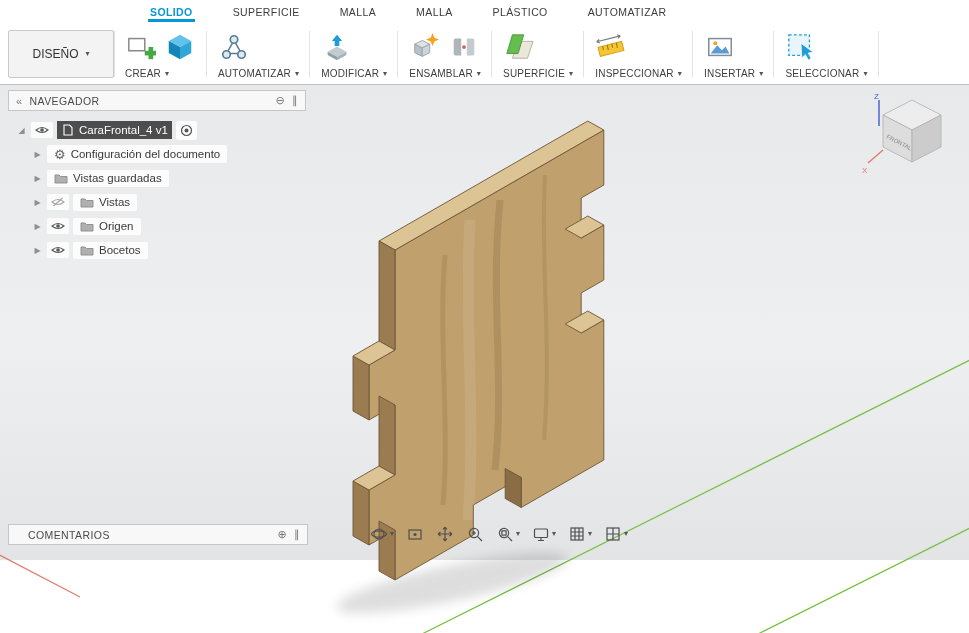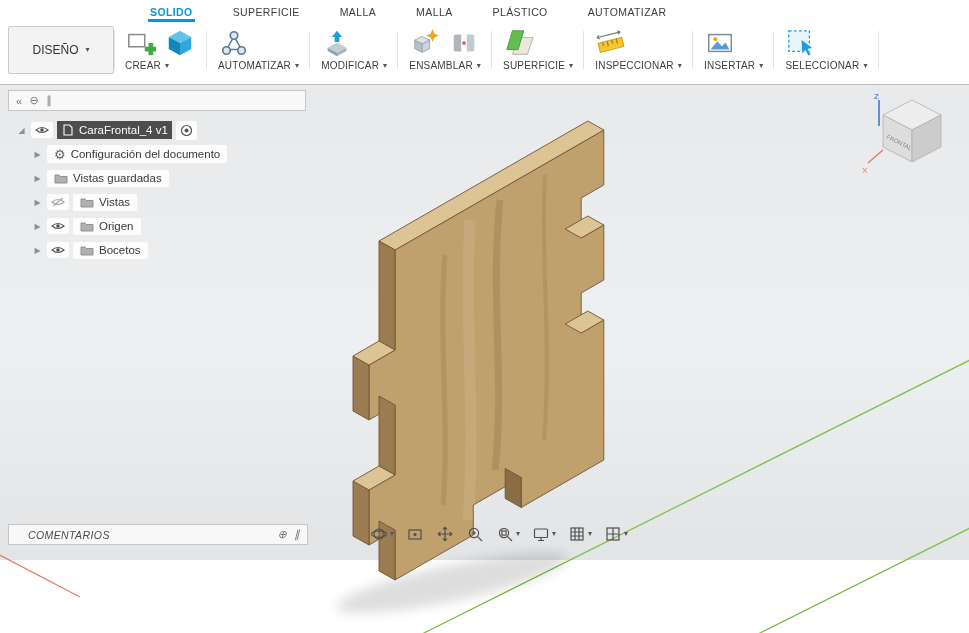--- a/index.html
+++ b/index.html
@@ -6,21 +6,21 @@
   html,body { width:969px; height:633px; overflow:hidden; }
   body { font-family: "Liberation Sans", sans-serif; }
   .app { position:relative; width:969px; height:560px; background:#ef4444; }
 
   
   .ribbon { position:absolute; top:0; left:0; right:0; height:85px; background:#fff;
             border-bottom:1px solid #bdbdbd; z-index:30; }
   .tabs-row { height:22px; display:flex; align-items:flex-end; padding-left:148px; gap:36px; }
   .tab { font-size:10.5px; letter-spacing:.4px; color:#3c3c3c; padding:4px 2px 4px; cursor:default; }
   .tab.active { color:#0696d7; font-weight:bold; box-shadow: inset 0 -3px 0 #0696d7; }
-  .tools-row { height:62px; display:flex; align-items:stretch; padding:2px 4px 8px 8px; }
+  .tools-row { height:62px; display:flex; align-items:stretch; padding:2px 4px 0 8px; }
   .design-btn { align-self:center; width:106px; height:48px; background:#f3f3f3;
       border:1px solid #c9c9c9; border-radius:2px; display:flex; align-items:center;
       justify-content:center; gap:7px; font-size:12px; color:#333; cursor:pointer; }
   .group { display:flex; flex-direction:column; padding:2px 11px 5px;
       position:relative; }
   .group::after { content:""; position:absolute; right:0; top:7px; bottom:7px; width:1px; background:#e3e3e3; }
   .group.first::before { content:""; position:absolute; left:0; top:7px; bottom:7px; width:1px; background:#e3e3e3; }
   .gicons { flex:1; display:flex; align-items:center; gap:7px; }
   .gicon { width:32px; height:32px; display:flex; align-items:center; justify-content:center; cursor:pointer; }
   .glabel { font-size:10px; color:#3d3d3d; letter-spacing:.2px; display:flex; align-items:center; gap:4px; cursor:pointer; }
@@ -44,21 +44,21 @@
   .arrow { width:11px; color:#8f8f8f; font-size:8px; text-align:center; cursor:pointer; }
   .pill { display:inline-flex; align-items:center; gap:5px; background:rgba(255,255,255,.84);
       padding:2.5px 7px; border-radius:2px; color:#3a3a3a; cursor:pointer; }
   .eyepill { display:inline-flex; align-items:center; background:rgba(255,255,255,.84);
       padding:3px 4px; border-radius:2px; cursor:pointer; }
   .rootbadge { display:inline-flex; align-items:center; gap:6px; background:#4d4d4d;
       color:#fff; padding:3px 4px 3px 6px; font-size:11.5px; cursor:pointer; }
   .gearglyph { font-size:13px; color:#666; line-height:1; }
 
   
-  .comments { position:absolute; left:8px; bottom:15px; width:300px; z-index:20;font-style:italic; }
+  .comments { position:absolute; left:8px; bottom:15px; width:300px; z-index:20; }
   .navbar-bottom { position:absolute; left:368px; bottom:16px; display:flex; align-items:center;
       gap:8px; z-index:20; }
   .nbtn { display:flex; align-items:center; gap:2px; padding:1px 2px; cursor:pointer; }
 </style>
 </head>
 <body>
 
 <div class="app">
 
   <div class="ribbon">
@@ -273,20 +273,21 @@
         <path d="M912 100 L941 115 L912 130 L883 115 Z" fill="#ededed" stroke="#b0b0b0" stroke-width="0.8"></path>
         <path d="M883 115 L912 130 L912 162 L883 147 Z" fill="#dddddd" stroke="#b0b0b0" stroke-width="0.8"></path>
         <path d="M912 130 L941 115 L941 147 L912 162 Z" fill="#cccccc" stroke="#b0b0b0" stroke-width="0.8"></path>
         <text x="886" y="138" font-size="6" fill="#8a8a8a" transform="rotate(27 886 138)">FRONTAL</text>
       </g>
     </svg>
 
     <div class="navigator">
       <div class="panelbar">
         <span class="hicon">«</span>
+        <span class="title">NAVEGADOR</span>
         <span class="hicon">⊖</span>
         <span class="hicon">∥</span>
       </div>
       <div class="tree">
 
         <div class="trow">
           <span class="arrow">◢</span>
           <span class="eyepill">
             <svg width="14" height="10" viewBox="0 0 14 10">
               <path d="M1 5 Q7 0 13 5 Q7 10 1 5 Z" fill="none" stroke="#555" stroke-width="1.1"></path>

